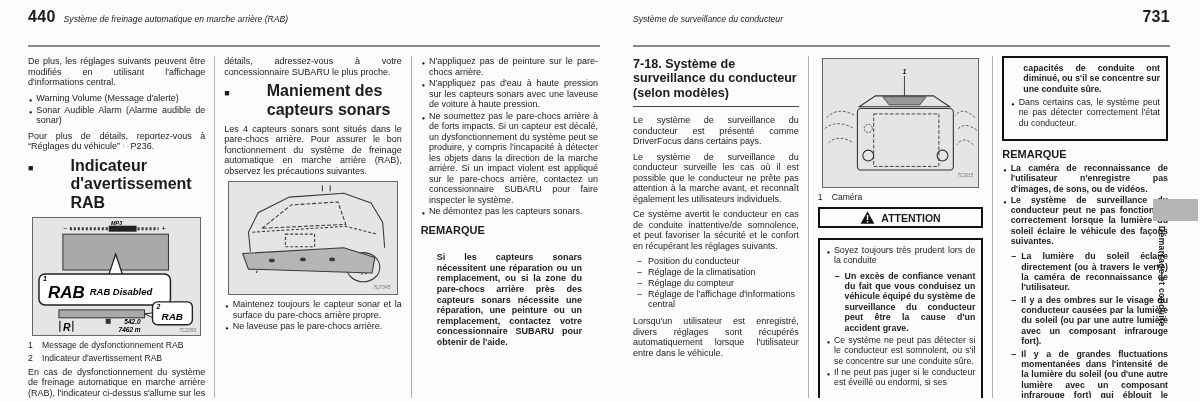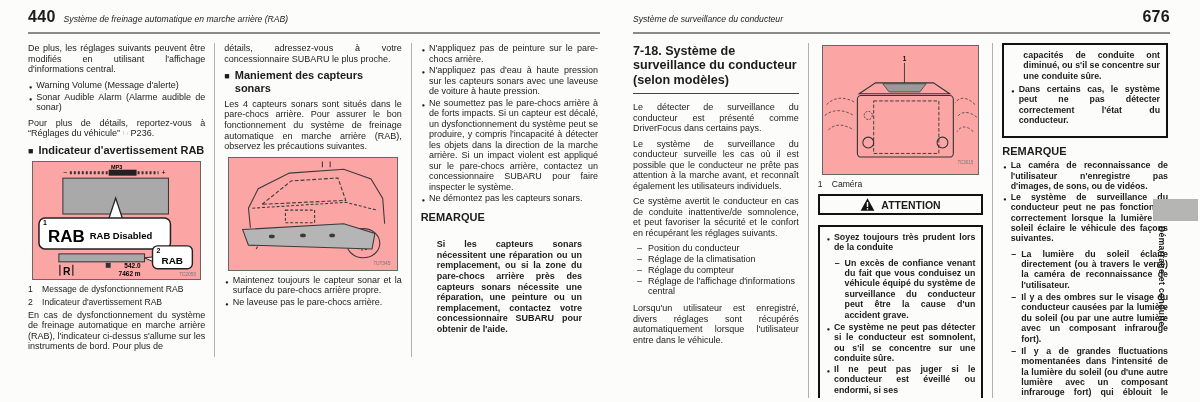--- a/index.html
+++ b/index.html
@@ -1,48 +1,48 @@
 <!DOCTYPE html>
 <html><head>
 <meta charset="utf-8">
 <style>
   html,body{margin:0;padding:0;background:#ffffff;}
   body{width:1200px;height:402px;overflow:hidden;}
   .spread{position:relative;width:1200px;height:402px;background:#fcfcfa;font-family:"Liberation Sans",sans-serif;color:#1c1c1c;}
   .page{position:absolute;top:8px;height:390px;overflow:hidden;}
   .page-left{left:28px;width:572px;}
   .page-right{left:633px;width:537px;}
-  .hdr{display:flex;align-items:baseline;gap:8px;border-bottom:2px solid #8a8a8a;padding-bottom:6px;}
+  .hdr{display:flex;align-items:baseline;gap:8px;border-bottom:2px solid #8a8a8a;padding-bottom:19px;}
   .hdr-right{justify-content:space-between;}
   .pnum{font-size:16px;font-weight:bold;letter-spacing:0.3px;}
   .ptitle{font-size:8.6px;font-weight:normal;font-style:italic;padding-bottom:2px;}
   .cols{display:flex;align-items:stretch;margin-top:9px;}
   .col{flex:1 1 0;padding:0 9px;min-width:0;}
   .col:first-child{padding-left:0;}
   .col:last-child{padding-right:2px;}
   .col + .col{border-left:1px solid #b0b0b0;}
   p.body{font-size:9px;line-height:1.17;text-align:justify;margin:0 0 5px;}
   .blist{list-style:none;margin:0 0 5px;padding:0;}
   .bli{display:flex;font-size:9px;line-height:1.17;text-align:justify;margin-bottom:1px;}
   .bli .bmark::before{content:"●";font-size:5.5px;line-height:10px;margin:0 4px 0 1px;display:inline-block;transform:translateY(1px);}
-  .sqh{font-size:11px;font-weight:bold;margin:5px 0 4px;display:flex;line-height:1.18;}
+  .sqh{font-size:16px;font-weight:bold;margin:5px 0 4px;display:flex;line-height:1.18;gap:32px;}
   .sqh .sq::before{content:"■";font-size:9px;margin-right:5px;}
-  .figbox{border:1px solid #666;margin:2px 4px 4px;background:#fca5a5;}
+  .figbox{border:1px solid #666;margin:2px 4px 4px;background:#e5e5e5;font-style:italic;}
   .figbox svg{display:block;}
   .leg{display:flex;font-size:8.6px;line-height:1.3;margin:0 0 2px;}
   .legnum{width:14px;flex-shrink:0;}
   .remtitle{font-size:11px;font-weight:bold;margin:7px 0 3px;}
   .rembody{font-size:9px;font-weight:bold;line-height:1.18;text-align:justify;margin:16px;}
   .sectitle{font-size:12.6px;font-weight:bold;line-height:1.14;border-bottom:1.5px solid #444;padding-bottom:6px;margin:1px 0 8px;}
   .dlist{list-style:none;margin:0 0 6px;padding:0;}
   .dli{display:flex;font-size:9px;line-height:1.2;}
   .dli::before{content:"–";margin:0 6px 0 4px;}
   .attn-head{border:2px solid #111;display:flex;align-items:center;justify-content:center;gap:6px;font-weight:bold;font-size:10.5px;padding:2px 12px;margin-top:4px;}
   .attn-body{border:2px solid #111;margin-top:10px;padding:5px 6px 6px;}
-  .attn-body .bli,.contbox .bli{font-weight:bold;font-size:8.8px;}
+  .attn-body .bli,.contbox .bli{font-weight:normal;font-size:8.8px;}
   .dsub{display:flex;font-weight:bold;font-size:8.8px;line-height:1.18;text-align:justify;margin:2px 0;}
   .dsub::before{content:"–";margin:0 5px 0 9px;}
   .contbox{border:2px solid #111;padding:5px 6px 6px;margin:0 0 6px;}
   .cont-lead{font-size:8.8px;font-weight:bold;line-height:1.18;text-align:justify;padding-left:13px;margin:0 0 3px;}
   .rem2 .bli{font-weight:bold;font-size:8.8px;}
   .tab{position:absolute;left:1153px;top:199px;width:45px;height:22px;background:#b5b5b5;}
   .tabtext{position:absolute;left:1157px;top:226px;writing-mode:vertical-rl;font-size:8.5px;font-weight:600;letter-spacing:0.4px;color:#161616;}
   .warnicon{width:15px;height:13px;flex-shrink:0;}
   .mb2{margin-bottom:2px;}
 </style>
@@ -175,27 +175,27 @@
         <div class="remtitle">REMARQUE</div>
         <p class="rembody">Si les capteurs sonars nécessitent une réparation ou un remplacement, ou si la zone du pare-chocs arrière près des capteurs sonars nécessite une réparation, une peinture ou un remplacement, contactez votre concessionnaire SUBARU pour obtenir de l'aide.</p>
       </div>
 
     </div>
   </section>
 
   <section class="page page-right">
     <header class="hdr hdr-right">
       <span class="ptitle">Système de surveillance du conducteur</span>
-      <span class="pnum">676</span>
+      <span class="pnum">731</span>
     </header>
     <div class="cols">
 
       <div class="col">
         <h2 class="sectitle">7-18. Système de surveillance du conducteur (selon modèles)</h2>
-        <p class="body">Le détecter de surveillance du conducteur est présenté comme DriverFocus dans certains pays.</p>
+        <p class="body">Le système de surveillance du conducteur est présenté comme DriverFocus dans certains pays.</p>
         <p class="body">Le système de surveillance du conducteur surveille les cas où il est possible que le conducteur ne prête pas attention à la marche avant, et reconnaît également les utilisateurs individuels.</p>
         <p class="body">Ce système avertit le conducteur en cas de conduite inattentive/de somnolence, et peut favoriser la sécurité et le confort en récupérant les réglages suivants.</p>
         <ul class="dlist">
           <li class="dli">
               <span>Position du conducteur</span>
             </li>
           <li class="dli">
               <span>Réglage de la climatisation</span>
             </li>
           <li class="dli">

